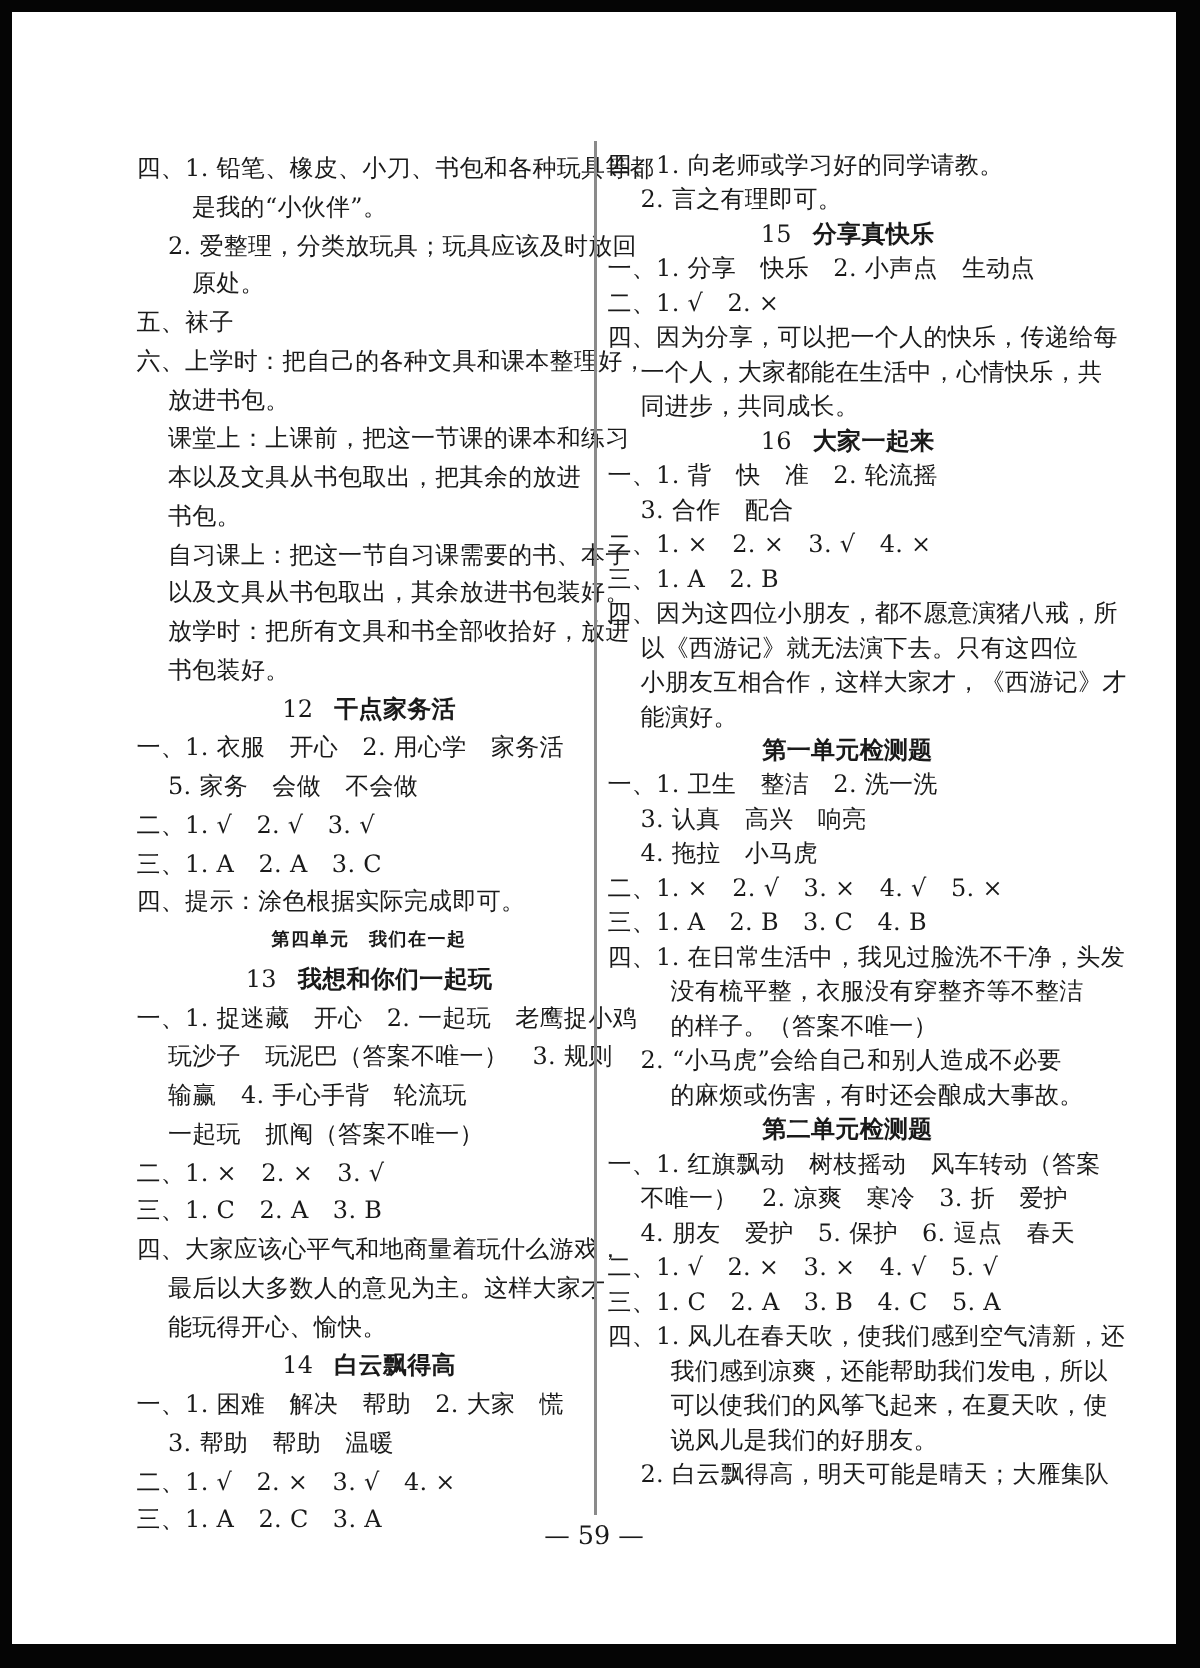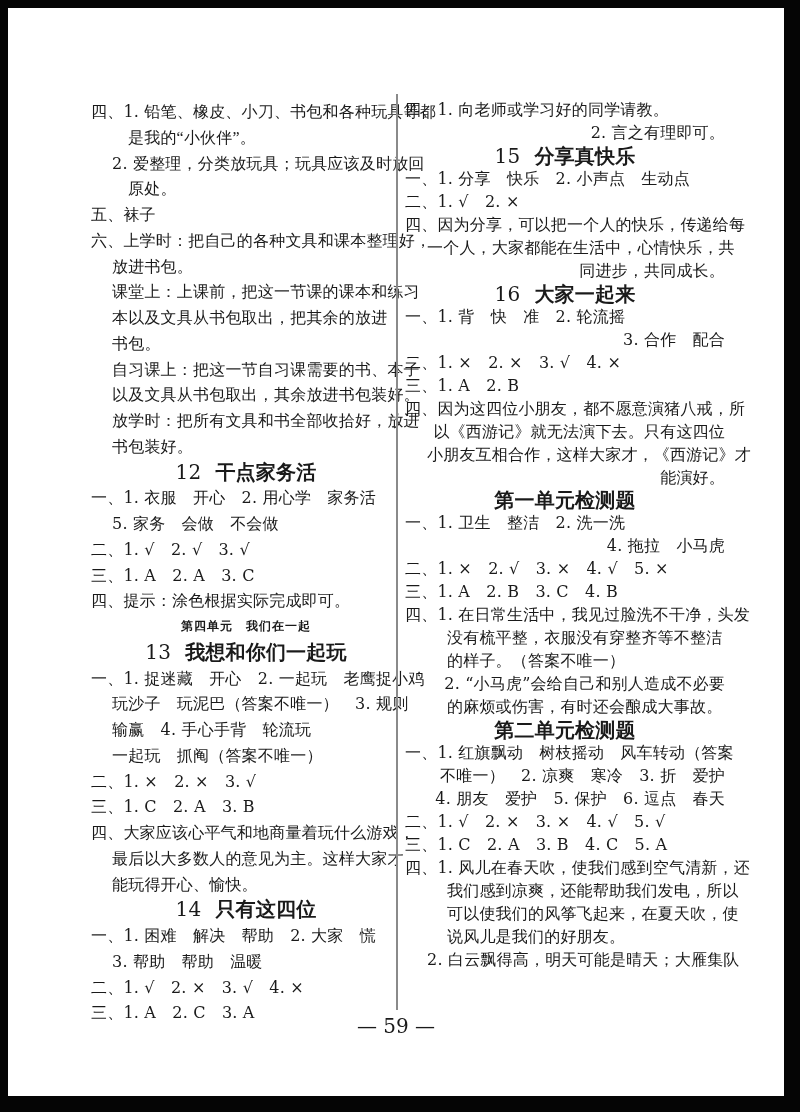--- a/index.html
+++ b/index.html
@@ -16,37 +16,37 @@
   .col {
     position: absolute; top: 91px;
   }
   .col-left { left: 83px; width: 310px; }
   .col-right { left: 397px; width: 320px; }
   .col-left .ln { height: 25.75px; line-height: 25.75px; }
   .col-right .ln { height: 22.97px; line-height: 22.97px; }
   .ln {
     font-size: 16px; white-space: nowrap; letter-spacing: 0.2px;
   }
-  .i1 { padding-left: 37px; font-family: Liberation Serif, serif; }
+  .i1 { padding-left: 37px; }
   .i2 { padding-left: 21px; }
-  .col-right .i2 { padding-left: 22px; text-align: right; }
+  .col-right .i2 { padding-left: 22px; }
   .col-right .i3 { padding-left: 42px; }
   .h {
     text-align: center; font-family: "DejaVu Sans", "Liberation Sans", sans-serif;
-    font-weight: bold; font-size: 20px;
+    font-weight: bold; font-size: 16px;
   }
   .h .num { font-family: "DejaVu Serif", "Liberation Serif", serif; font-weight: normal; margin-right: 14px; }
   .h-unit { font-size: 12px; letter-spacing: 1px; }
   .divider {
     position: absolute; left: 388px; top: 86px; width: 1.5px; height: 916px;
     background: #8a8a8a;
   }
   .pagenum {
     position: absolute; left: 0; width: 776px; top: 1006px; text-align: center;
-    font-size: 20px; font-family: "DejaVu Serif", "Liberation Serif", serif;
+    font-size: 17px; font-family: "DejaVu Serif", "Liberation Serif", serif;
   }
 </style>
 </head>
 <body>
 
 <div class="page">
   <div class="col col-left" id="col-left">
       <div class="ln">四、1. 铅笔、橡皮、小刀、书包和各种玩具等都</div>
       <div class="ln i1">是我的“小伙伴”。</div>
       <div class="ln i2">2. 爱整理，分类放玩具；玩具应该及时放回</div>
@@ -71,21 +71,21 @@
       <div class="ln h"><span class="num">13</span><span>我想和你们一起玩</span></div>
       <div class="ln">一、1. 捉迷藏　开心　2. 一起玩　老鹰捉小鸡</div>
       <div class="ln i2">玩沙子　玩泥巴（答案不唯一）　3. 规则</div>
       <div class="ln i2">输赢　4. 手心手背　轮流玩</div>
       <div class="ln i2">一起玩　抓阄（答案不唯一）</div>
       <div class="ln">二、1. ×　2. ×　3. √</div>
       <div class="ln">三、1. C　2. A　3. B</div>
       <div class="ln">四、大家应该心平气和地商量着玩什么游戏，</div>
       <div class="ln i2">最后以大多数人的意见为主。这样大家才</div>
       <div class="ln i2">能玩得开心、愉快。</div>
-      <div class="ln h"><span class="num">14</span><span>只有这四位</span></div>
+      <div class="ln h"><span class="num">14</span><span>白云飘得高</span></div>
       <div class="ln">一、1. 困难　解决　帮助　2. 大家　慌</div>
       <div class="ln i2">3. 帮助　帮助　温暖</div>
       <div class="ln">二、1. √　2. ×　3. √　4. ×</div>
       <div class="ln">三、1. A　2. C　3. A</div>
     </div>
   <div class="divider"></div>
   <div class="col col-right" id="col-right">
       <div class="ln">四、1. 向老师或学习好的同学请教。</div>
       <div class="ln i2">2. 言之有理即可。</div>
       <div class="ln h"><span class="num">15</span><span>分享真快乐</span></div>
@@ -98,20 +98,21 @@
       <div class="ln">一、1. 背　快　准　2. 轮流摇</div>
       <div class="ln i2">3. 合作　配合</div>
       <div class="ln">二、1. ×　2. ×　3. √　4. ×</div>
       <div class="ln">三、1. A　2. B</div>
       <div class="ln">四、因为这四位小朋友，都不愿意演猪八戒，所</div>
       <div class="ln i2">以《西游记》就无法演下去。只有这四位</div>
       <div class="ln i2">小朋友互相合作，这样大家才，《西游记》才</div>
       <div class="ln i2">能演好。</div>
       <div class="ln h"><span>第一单元检测题</span></div>
       <div class="ln">一、1. 卫生　整洁　2. 洗一洗</div>
+      <div class="ln i2">3. 认真　高兴　响亮</div>
       <div class="ln i2">4. 拖拉　小马虎</div>
       <div class="ln">二、1. ×　2. √　3. ×　4. √　5. ×</div>
       <div class="ln">三、1. A　2. B　3. C　4. B</div>
       <div class="ln">四、1. 在日常生活中，我见过脸洗不干净，头发</div>
       <div class="ln i3">没有梳平整，衣服没有穿整齐等不整洁</div>
       <div class="ln i3">的样子。（答案不唯一）</div>
       <div class="ln i2">2. “小马虎”会给自己和别人造成不必要</div>
       <div class="ln i3">的麻烦或伤害，有时还会酿成大事故。</div>
       <div class="ln h"><span>第二单元检测题</span></div>
       <div class="ln">一、1. 红旗飘动　树枝摇动　风车转动（答案</div>

